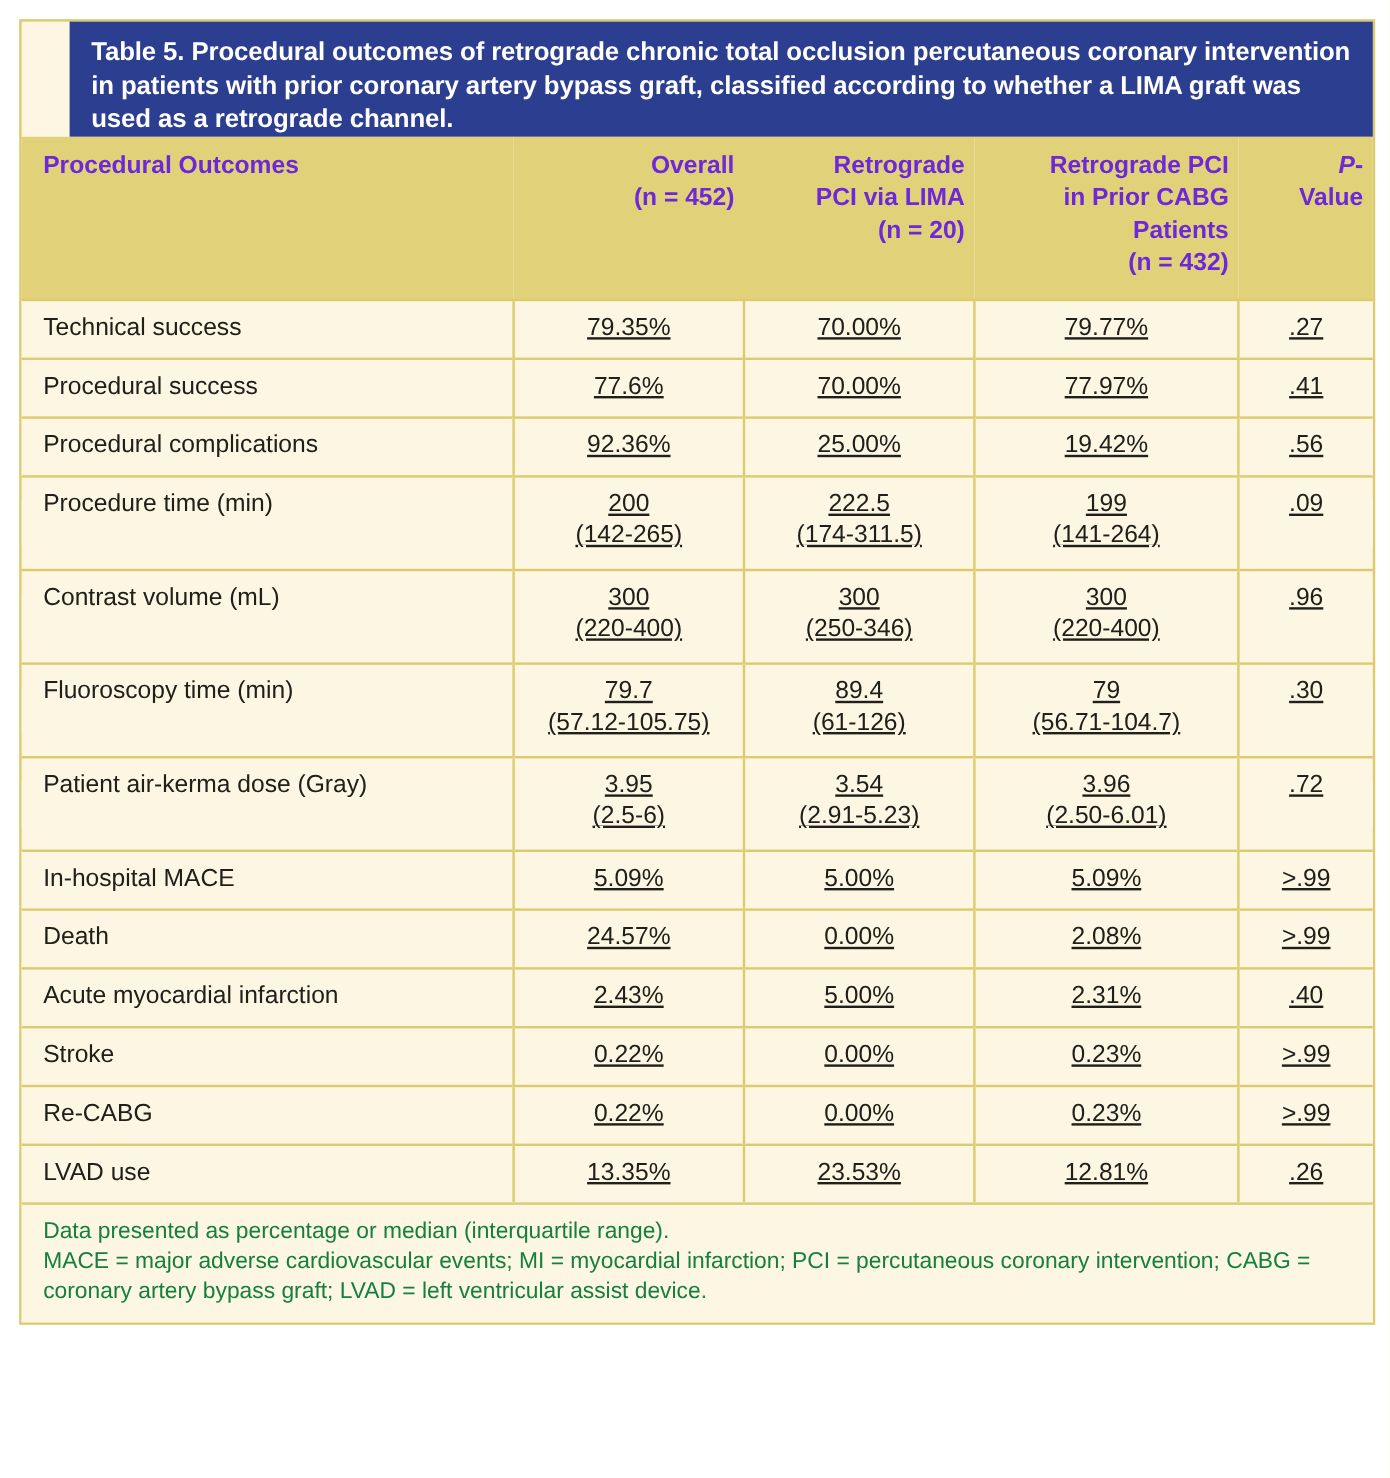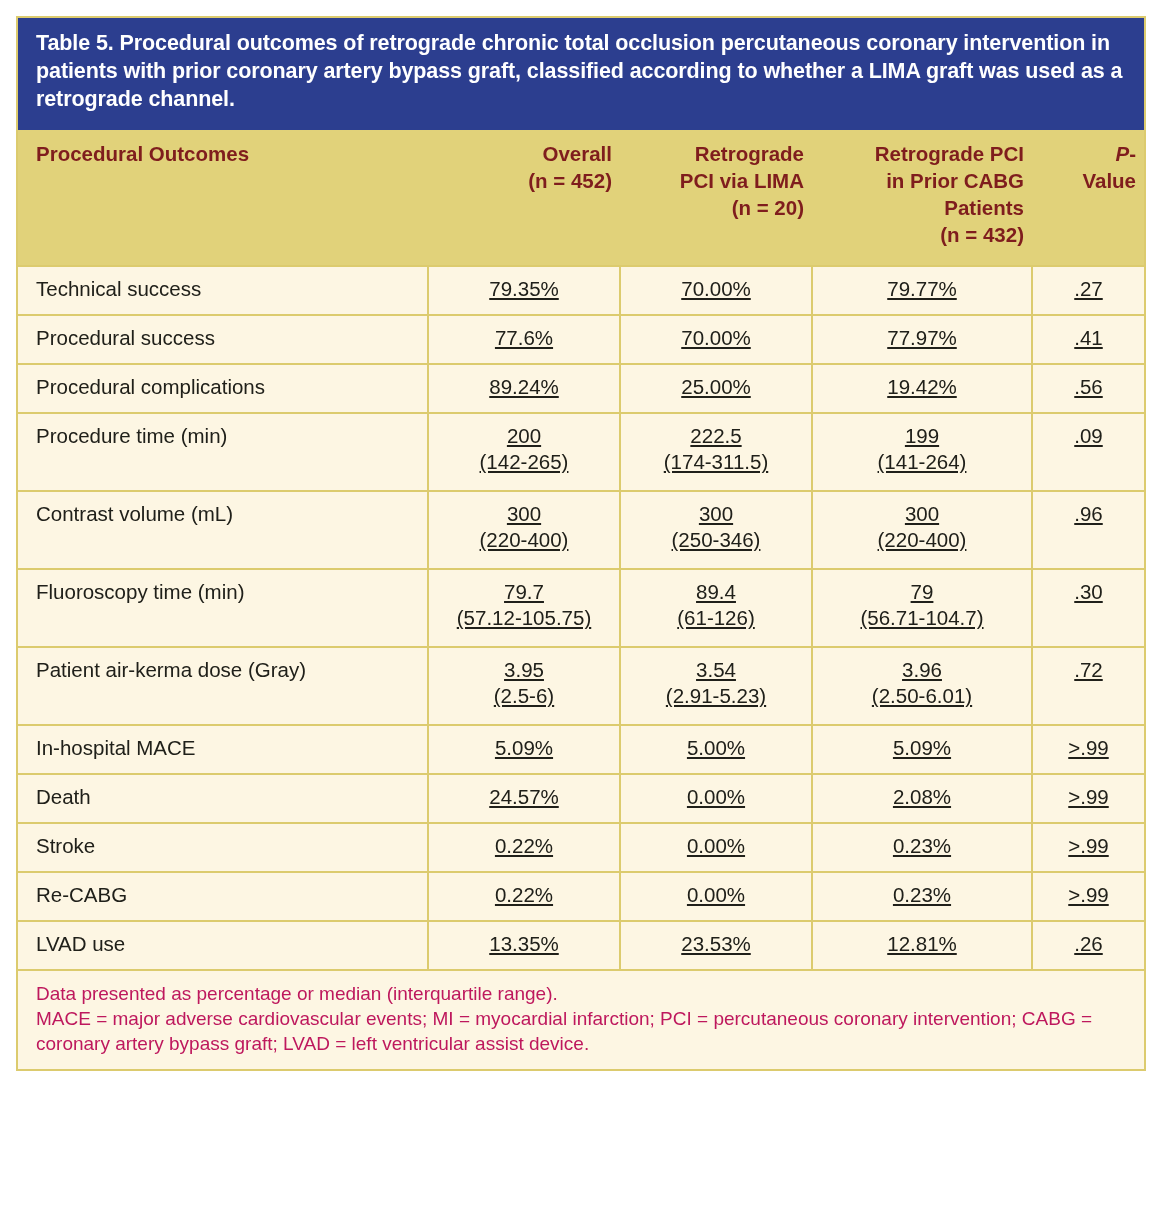--- a/index.html
+++ b/index.html
@@ -26,38 +26,39 @@
     border: 2px solid #DCCB6E;
     background: #FDF6E3;
   }
   
   .title-bar {
     background: #2C3E8F;
     color: #ffffff;
     font-size: 21.5px;
     font-weight: bold;
     line-height: 1.30;
-    padding: 12px 16px 16px 18px;
+    padding: 12px 16px 0 18px;
     letter-spacing: -0.1px;
+    margin-left: 40px;
   }
   
   table.tbl {
     border-collapse: collapse;
     width: 100%;
     table-layout: fixed;
   }
   table.tbl col.c-label  { width: 410px; }
   table.tbl col.c-c1     { width: 192px; }
   table.tbl col.c-c2     { width: 192px; }
   table.tbl col.c-c3     { width: 220px; }
   table.tbl col.c-c4     { width: 112px; }
 
   thead th {
     background: #E1D27A;
-    color: #7f1d1d;
+    color: #6d28d9;
     font-size: 20.5px;
     font-weight: bold;
     line-height: 1.32;
     padding: 10px 8px 10px 8px;
     border: none;
     vertical-align: top;
   }
   thead th.h-label {
     text-align: left;
     padding-left: 18px;
@@ -99,21 +100,21 @@
   .sub {
     display: block;
   }
   
   .footnote {
     background: #FDF6E3;
     border-top: 2px solid #DCCB6E;
     padding: 10px 16px 12px 18px;
     font-size: 19px;
     line-height: 1.33;
-    color: #be185d;
+    color: #15803d;
   }
   .footnote p {
     margin: 0;
   }
 </style>
 </head>
 <body>
 
 <div class="page">
   <div class="table-frame">
@@ -179,21 +180,21 @@
             <td class="cell-num">
               <span class="sub">77.97%</span>
             </td>
             <td class="cell-num cell-last">
               <span class="sub">.41</span>
             </td>
           </tr>
           <tr class="single">
             <td class="cell-label">Procedural complications</td>
             <td class="cell-num">
-              <span class="sub">89.24%</span>
+              <span class="sub">92.36%</span>
             </td>
             <td class="cell-num">
               <span class="sub">25.00%</span>
             </td>
             <td class="cell-num">
               <span class="sub">19.42%</span>
             </td>
             <td class="cell-num cell-last">
               <span class="sub">.56</span>
             </td>
@@ -291,20 +292,35 @@
               <span class="sub">24.57%</span>
             </td>
             <td class="cell-num">
               <span class="sub">0.00%</span>
             </td>
             <td class="cell-num">
               <span class="sub">2.08%</span>
             </td>
             <td class="cell-num cell-last">
               <span class="sub">&gt;.99</span>
+            </td>
+          </tr>
+          <tr class="single">
+            <td class="cell-label">Acute myocardial infarction</td>
+            <td class="cell-num">
+              <span class="sub">2.43%</span>
+            </td>
+            <td class="cell-num">
+              <span class="sub">5.00%</span>
+            </td>
+            <td class="cell-num">
+              <span class="sub">2.31%</span>
+            </td>
+            <td class="cell-num cell-last">
+              <span class="sub">.40</span>
             </td>
           </tr>
           <tr class="single">
             <td class="cell-label">Stroke</td>
             <td class="cell-num">
               <span class="sub">0.22%</span>
             </td>
             <td class="cell-num">
               <span class="sub">0.00%</span>
             </td>

